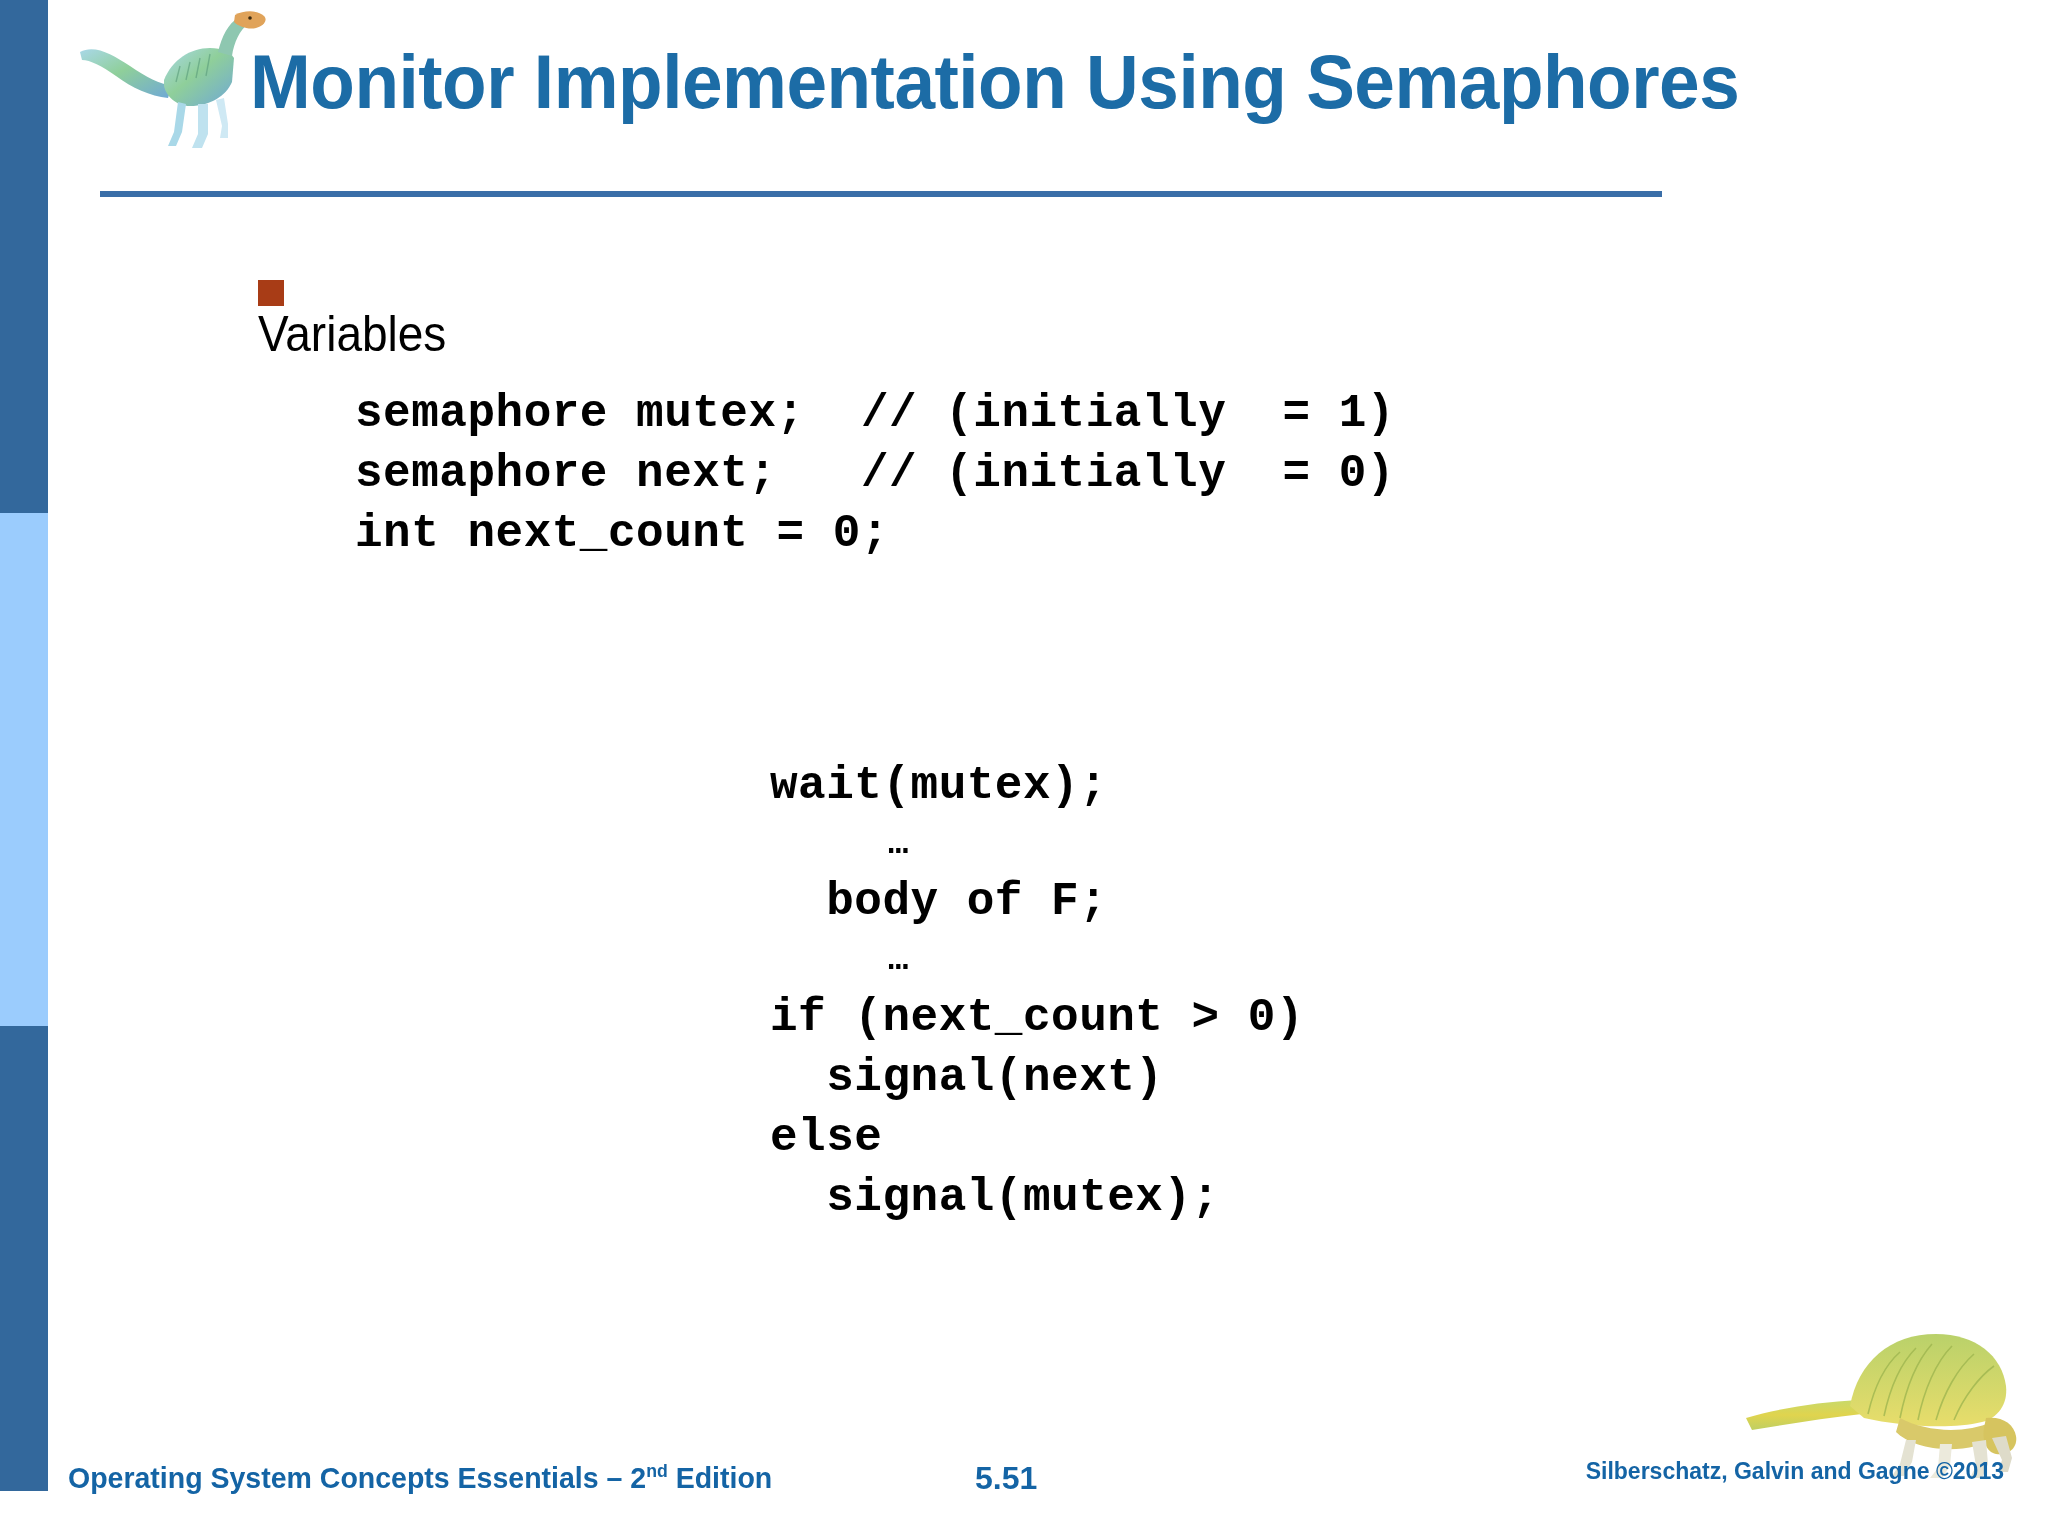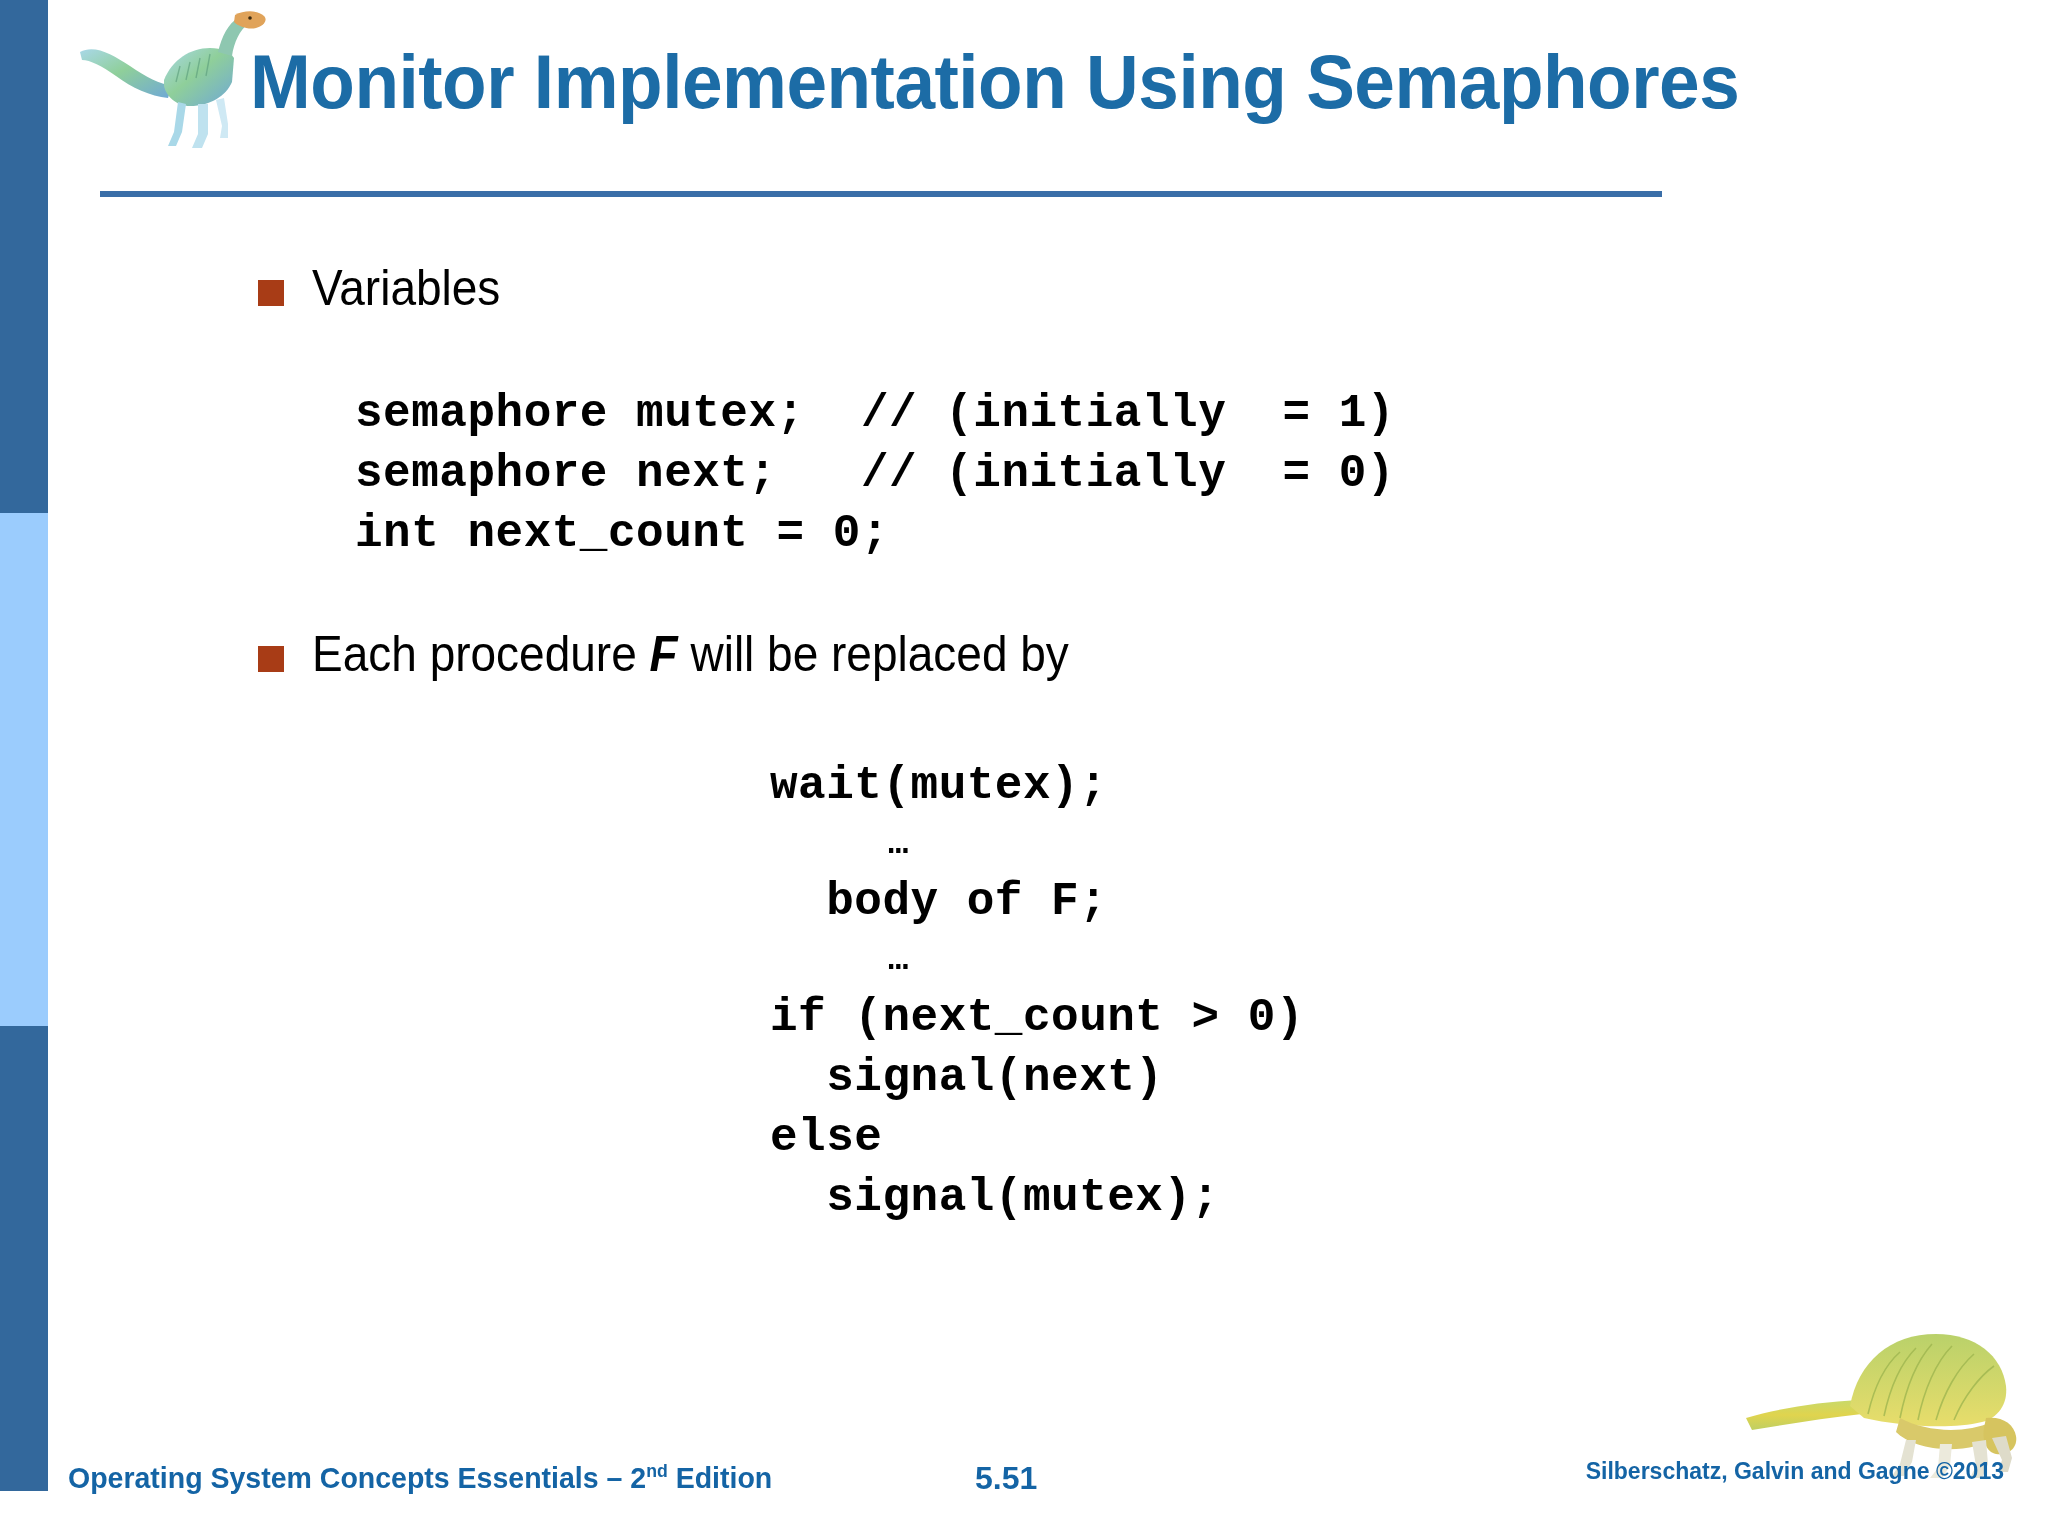--- a/index.html
+++ b/index.html
@@ -102,21 +102,21 @@
     transform: scaleX(0.92);
     transform-origin: left center;
     white-space: nowrap;
     line-height: 1.15;
   }
   .bullet-text .em {
     font-weight: bold;
     font-style: italic;
   }
 
-  .b1 { left: 258px; top: 50px; }
+  .b1 { left: 258px; top: 50px; flex-direction: column; }
   .b2 { left: 258px; top: 416px; }
   .b3 { left: 258px; top: 1134px; }
 
   
   .code-block {
     position: absolute;
     font-family: "Liberation Mono", "DejaVu Sans Mono", monospace;
     font-weight: bold;
     color: #000000;
     white-space: pre;
@@ -239,24 +239,20 @@
 
     <div class="bullet-row b1">
       <span class="bullet-marker"></span>
       <span class="bullet-text">Variables</span>
     </div>
 
     <div class="code-block code-vars">semaphore mutex;  // (initially  = 1)
 semaphore next;   // (initially  = 0)
 int next_count = 0;</div>
 
-    <div class="bullet-row b2">
-      <span class="bullet-marker"></span>
-      <span class="bullet-text"><span>Each procedure </span><span class="em">F</span><span> will be replaced by</span></span>
-    </div>
 
     <div class="code-block code-proc"><span>wait(mutex);</span>
 <span class="ellipsis" style="padding-left:118px;">…</span><span>  body of F;</span>
 <span class="ellipsis" style="padding-left:118px;">…</span><span>if (next_count &gt; 0)</span>
 <span>  signal(next)</span>
 <span>else</span>
 <span>  signal(mutex);</span></div>
 
 
   </div>

